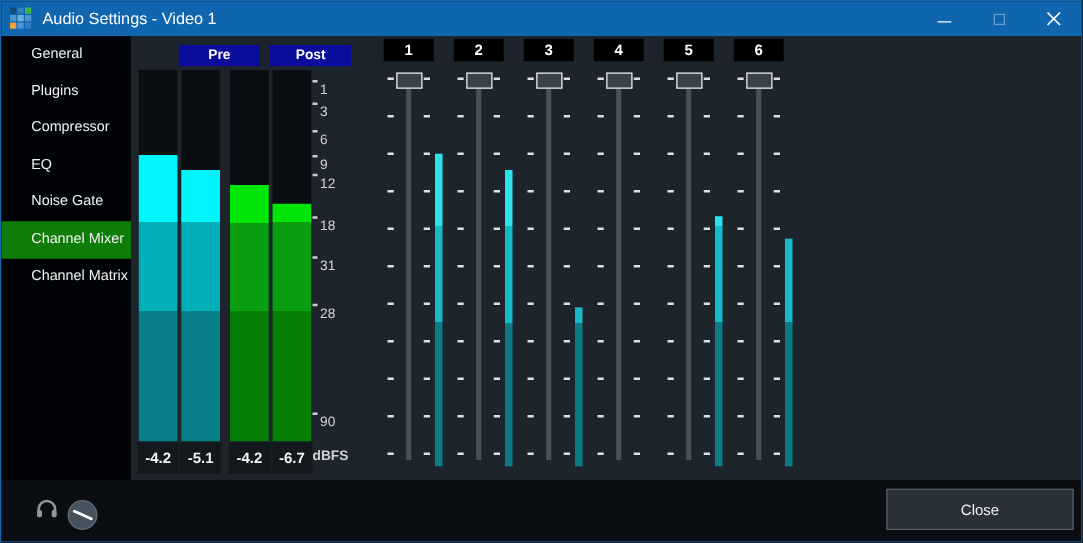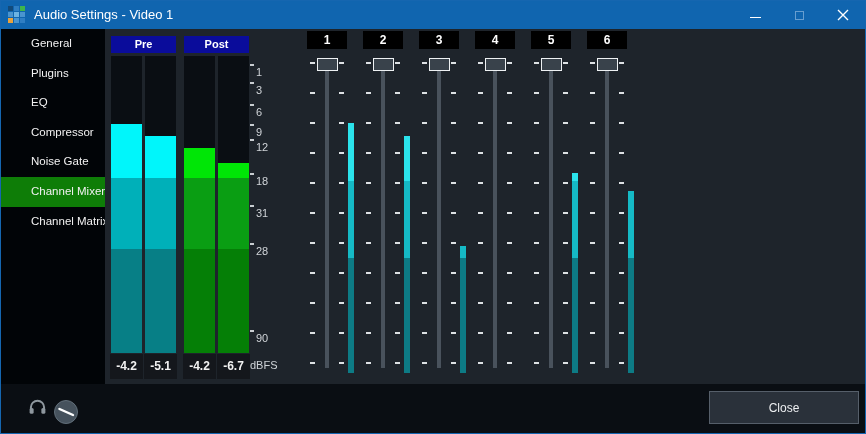--- a/index.html
+++ b/index.html
@@ -11,33 +11,33 @@
   .logo{position:absolute;left:7px;top:5px;width:19px;height:19px;display:grid;grid-template-columns:repeat(3,5px);grid-template-rows:repeat(3,5px);gap:1px;}
   .logo div{width:5px;height:5px;}
   .title{position:absolute;left:33px;top:0;height:28px;line-height:28px;color:#ffffff;font-size:13px;white-space:nowrap;}
   .winbtns{position:absolute;right:0;top:0;height:28px;display:flex;}
   .winbtn{width:44px;height:28px;display:flex;align-items:center;justify-content:center;}
   .min-glyph{width:11px;height:1px;background:#fff;margin-top:4px;}
   .max-glyph{width:9px;height:9px;border:1px solid rgba(190,215,242,.5);}
 
   
   .sidebar{position:absolute;left:0;top:28px;width:104px;height:355px;background:#010407;}
-  .sidebar-item{height:29.6px;line-height:29.6px;padding-left:30px;color:#f2f2f2;font-size:11.5px;white-space:nowrap;cursor:default;}
+  .sidebar-item{height:29.6px;line-height:29.6px;padding-left:24px;color:#f2f2f2;font-size:11.5px;white-space:nowrap;cursor:default;}
   .sidebar-item.selected{background:#0e7d07;}
 
   
   .content{position:absolute;left:104px;top:28px;width:761px;height:355px;background:#1e242b;}
 
-  .meter-group-header{position:absolute;height:17px;background:#0a0c9b;color:#ffffff;font-size:11px;font-weight:bold;text-align:center;line-height:17px;}
+  .meter-group-header{position:absolute;height:17px;background:#0a0c9b;color:#ffffff;font-size:11px;font-weight:bold;text-align:center;line-height:17px;margin-left:32px;}
   .meter-col{position:absolute;background:#0a0e13;}
   .meter-bar{position:absolute;}
   .meter-value{position:absolute;background:#14171c;color:#f2f2f2;font-size:12px;font-weight:bold;text-align:center;}
   .scale-tick{position:absolute;width:4px;height:2px;background:#c8cdd1;}
   .scale-label{position:absolute;color:#d0d4d8;font-size:11px;line-height:14px;}
-  .dbfs-label{position:absolute;color:#ced3d7;font-size:11px;font-weight:normal;}
+  .dbfs-label{position:absolute;color:#ced3d7;font-size:11px;font-weight:bold;}
 
   .channel-header{position:absolute;height:18px;background:#000000;color:#ffffff;font-size:12px;font-weight:bold;text-align:center;line-height:18px;}
   .slider-track{position:absolute;width:4px;background:#49525c;}
   .slider-handle{position:absolute;width:21px;height:13px;background:#39424b;border:1px solid #eef1f3;cursor:pointer;}
   .slider-tick{position:absolute;width:5px;height:2px;background:#dde1e4;}
   .channel-meter{position:absolute;width:6px;}
 
   
   .footer{position:absolute;left:0;top:383px;width:100%;height:50px;background:#0a0e13;}
   .headphone{position:absolute;left:27px;top:14px;}
@@ -73,22 +73,22 @@
         <svg width="12" height="12" viewBox="0 0 12 12">
           <path d="M1 1 L11 11 M11 1 L1 11" stroke="#ffffff" stroke-width="1.4" fill="none"></path>
         </svg>
       </div>
     </div>
   </div>
 
   <nav class="sidebar" id="sidebar">
       <div class="sidebar-item">General</div>
       <div class="sidebar-item">Plugins</div>
+      <div class="sidebar-item">Compressor</div>
       <div class="sidebar-item">EQ</div>
-      <div class="sidebar-item">Compressor</div>
       <div class="sidebar-item">Noise Gate</div>
       <div class="sidebar-item selected">Channel Mixer</div>
       <div class="sidebar-item">Channel Matrix</div>
     </nav>
 
   <main class="content"></main>
   <div id="overlay" style="position: absolute; left: 0px; top: 0px; width: 100%; height: 100%; pointer-events: none;">
       <div class="meter-group-header" style="left: 110px; top: 35px; width: 65px;">Pre</div>
       <div class="meter-col" style="left: 110px; top: 55px; width: 31px; height: 297px;"></div>
       <div class="meter-bar" style="left: 110px; top: 123px; width: 31px; height: 229px; background: linear-gradient(rgb(0, 246, 251) 0px, rgb(0, 246, 251) 54px, rgb(0, 176, 185) 54px, rgb(0, 176, 185) 125px, rgb(7, 127, 134) 125px, rgb(7, 127, 134) 100%);"></div>

